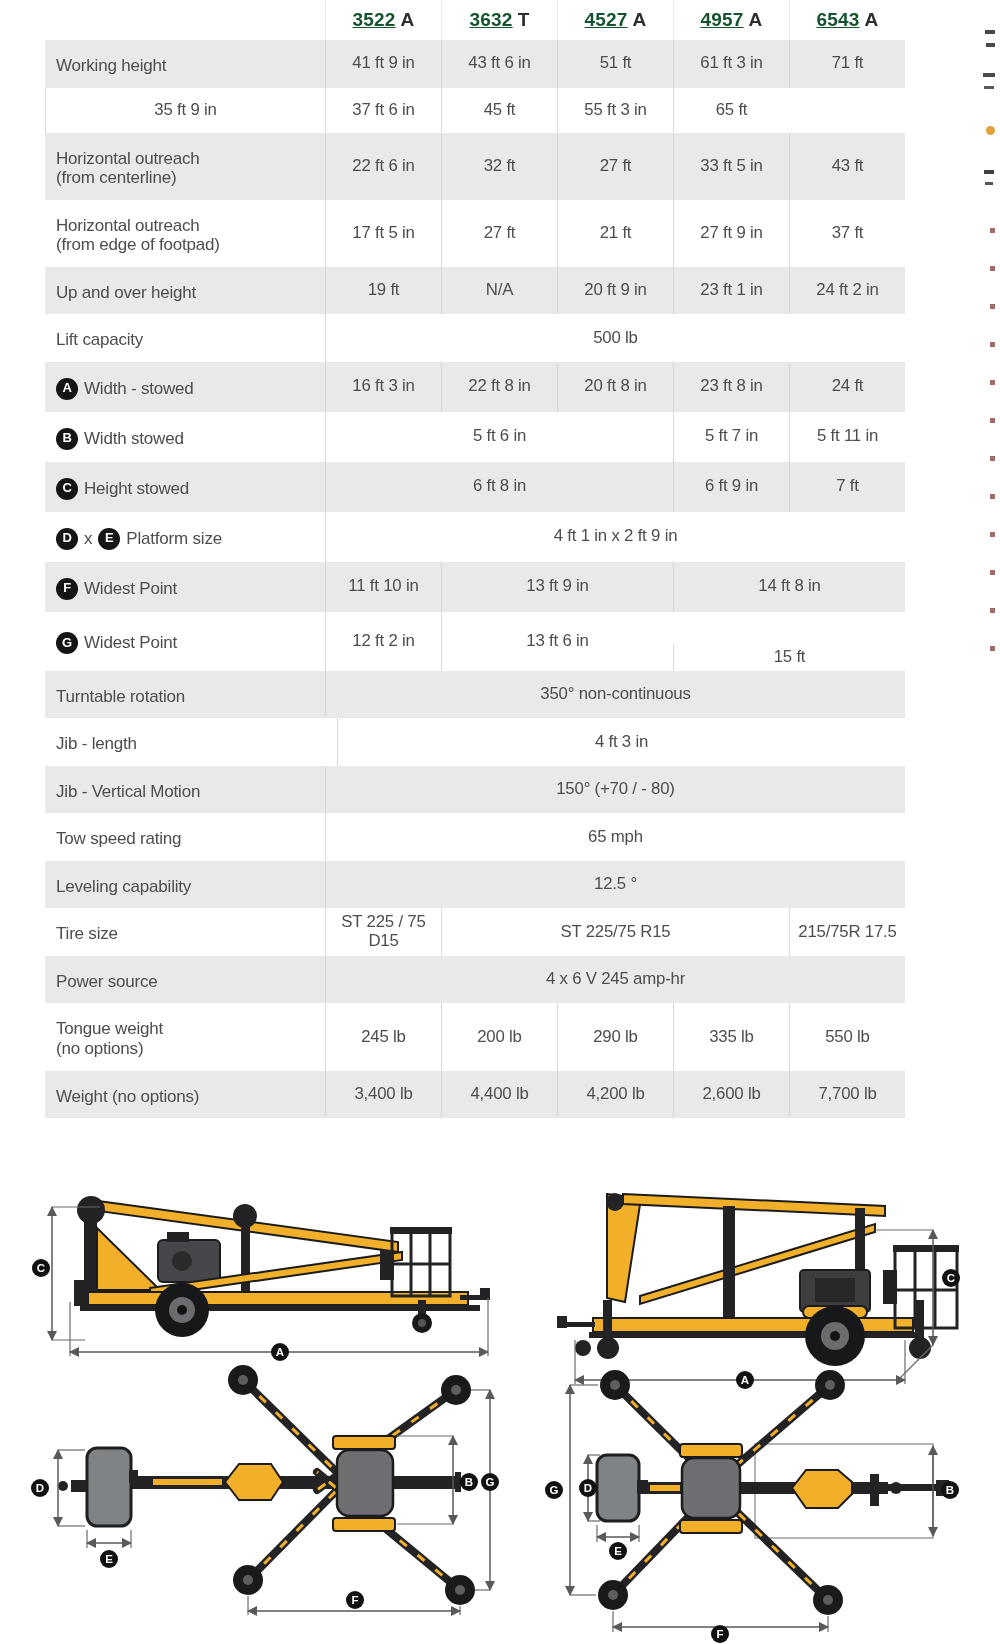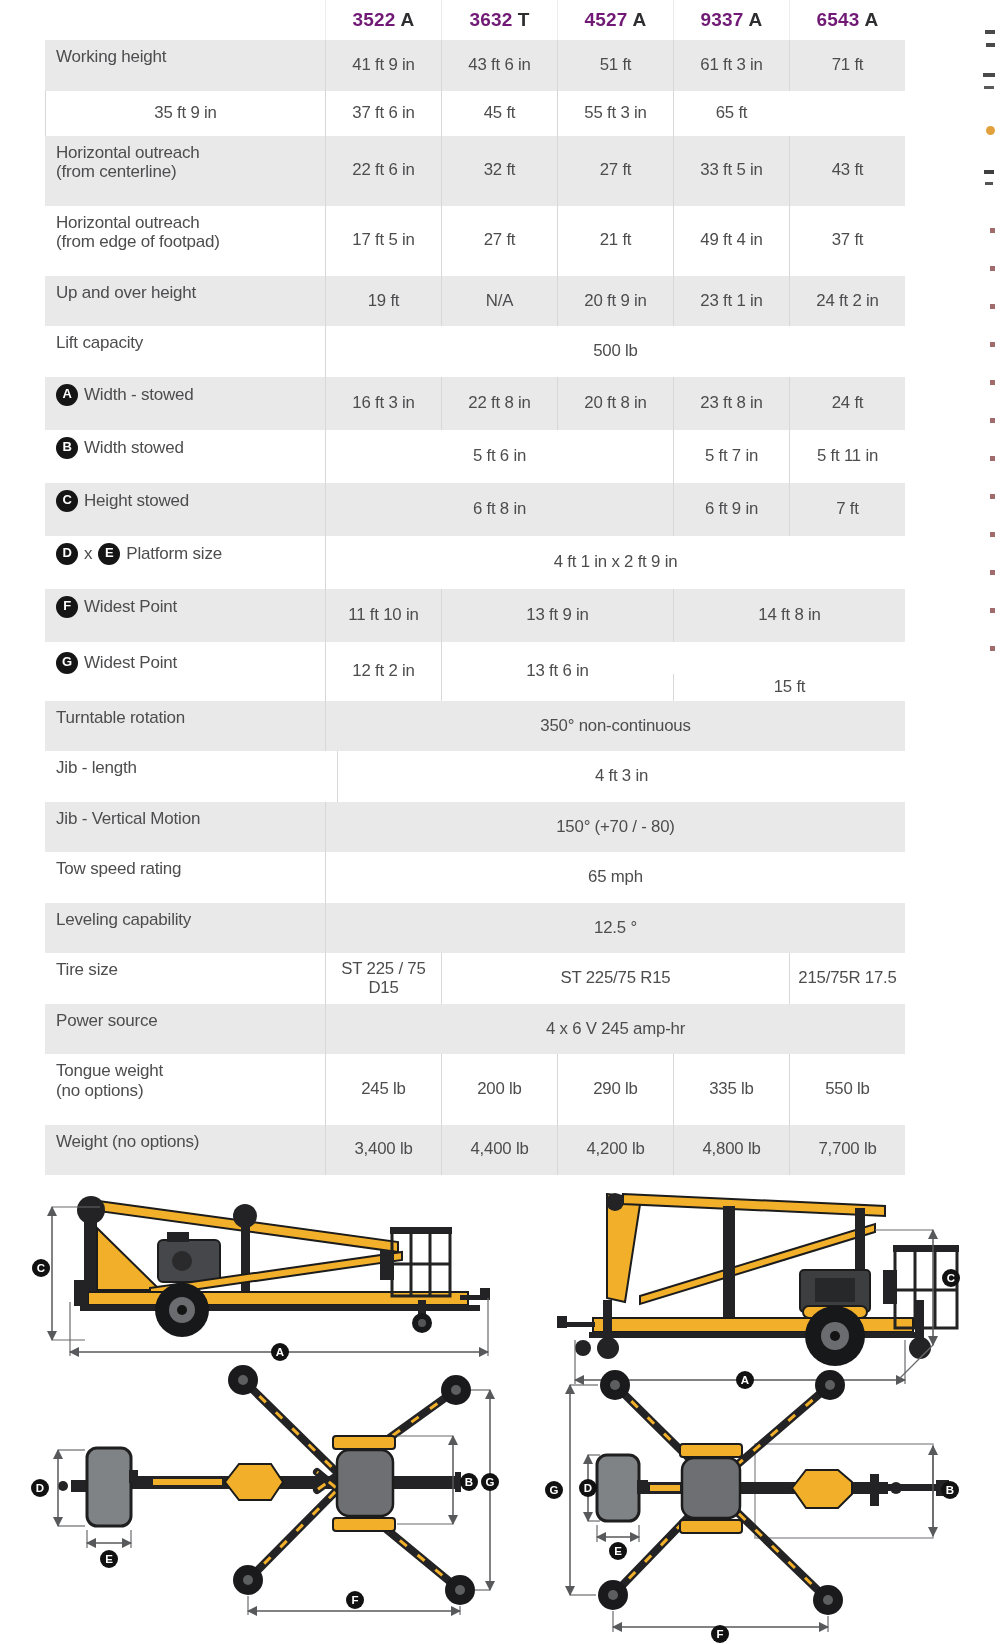--- a/index.html
+++ b/index.html
@@ -2,25 +2,25 @@
 <html><head>
 <meta charset="utf-8">
 <style>
   html,body{margin:0;padding:0;}
   body{width:1000px;height:1644px;position:relative;overflow:hidden;background:#fff;
        font-family:"Liberation Sans",sans-serif;color:#4d4d4f;}
   
   .spec-table{position:absolute;left:45px;top:0;width:860px;}
   .thead{display:grid;grid-template-columns:280px repeat(5,1fr);height:40px;align-items:center;}
   .model{text-align:center;font-weight:bold;font-size:19px;letter-spacing:.2px;border-left:1px solid #ececec;align-self:stretch;display:flex;align-items:center;justify-content:center;gap:5px;}
-  .model .num{color:#701a75;}
+  .model .num{color:#14532d;text-decoration:underline;}
   .model .suf{color:#2e2e30;}
   .trow{display:grid;grid-template-columns:280px repeat(5,1fr);min-height:45px;align-items:stretch;}
   #rows .trow:nth-child(odd){background:#e9e9e9;}
-  .tlabel{padding:7px 8px 24px 11px;font-size:17px;line-height:1.15;letter-spacing:-0.2px;display:flex;flex-direction:column;justify-content:center;}
+  .tlabel{padding:7px 8px 12px 11px;font-size:17px;line-height:1.15;letter-spacing:-0.2px;display:flex;flex-direction:column;justify-content:center;margin-top:9px;}
   .lline{display:flex;align-items:center;gap:6px;}
   .tcell{display:flex;align-items:center;justify-content:center;text-align:center;
          font-size:16.8px;letter-spacing:-0.2px;border-left:1px solid #d8d8d8;padding:4px 3px;line-height:1.12;}
   .badge{flex:0 0 auto;display:inline-flex;width:22px;height:22px;border-radius:50%;background:#151515;color:#fff;
          font-weight:bold;font-size:13px;align-items:center;justify-content:center;}
   
   .diag{position:absolute;}
   .dim{stroke:#58595b;stroke-width:1.5;fill:none;}
   .tick{stroke:#6a6b6d;stroke-width:1.2;fill:none;}
   .yl{fill:#f2b02a;stroke:#1c1c1c;stroke-width:2;}
@@ -48,21 +48,21 @@
       </div>
       <div class="model">
         <span class="num">3632</span>
         <span class="suf">T</span>
       </div>
       <div class="model">
         <span class="num">4527</span>
         <span class="suf">A</span>
       </div>
       <div class="model">
-        <span class="num">9337</span>
+        <span class="num">4957</span>
         <span class="suf">A</span>
       </div>
       <div class="model">
         <span class="num">6543</span>
         <span class="suf">A</span>
       </div>
     </div>
   <div id="rows">
       <div class="trow">
         <div class="tlabel">
@@ -103,21 +103,21 @@
           <div class="lline">
             <span class="ltext">Horizontal outreach</span>
           </div>
           <div class="lline">
             <span class="ltext">(from edge of footpad)</span>
           </div>
         </div>
         <div class="tcell">17 ft 5 in</div>
         <div class="tcell">27 ft</div>
         <div class="tcell">21 ft</div>
-        <div class="tcell">49 ft 4 in</div>
+        <div class="tcell">27 ft 9 in</div>
         <div class="tcell">37 ft</div>
       </div>
       <div class="trow">
         <div class="tlabel">
           <div class="lline">
             <span class="ltext">Up and over height</span>
           </div>
         </div>
         <div class="tcell">19 ft</div>
         <div class="tcell">N/A</div>
@@ -276,21 +276,21 @@
       </div>
       <div class="trow">
         <div class="tlabel">
           <div class="lline">
             <span class="ltext">Weight (no options)</span>
           </div>
         </div>
         <div class="tcell">3,400 lb</div>
         <div class="tcell">4,400 lb</div>
         <div class="tcell">4,200 lb</div>
-        <div class="tcell">4,800 lb</div>
+        <div class="tcell">2,600 lb</div>
         <div class="tcell">7,700 lb</div>
       </div>
     </div>
 </div>
 
 <svg class="diag" style="left:30px;top:1140px;" width="470" height="230" viewBox="0 0 470 230">
   <defs>
     <marker id="ar1" viewBox="0 0 10 10" refX="9" refY="5" markerWidth="7" markerHeight="7" orient="auto-start-reverse">
       <path d="M0 0L10 5L0 10z" fill="#58595b"></path>
     </marker>

